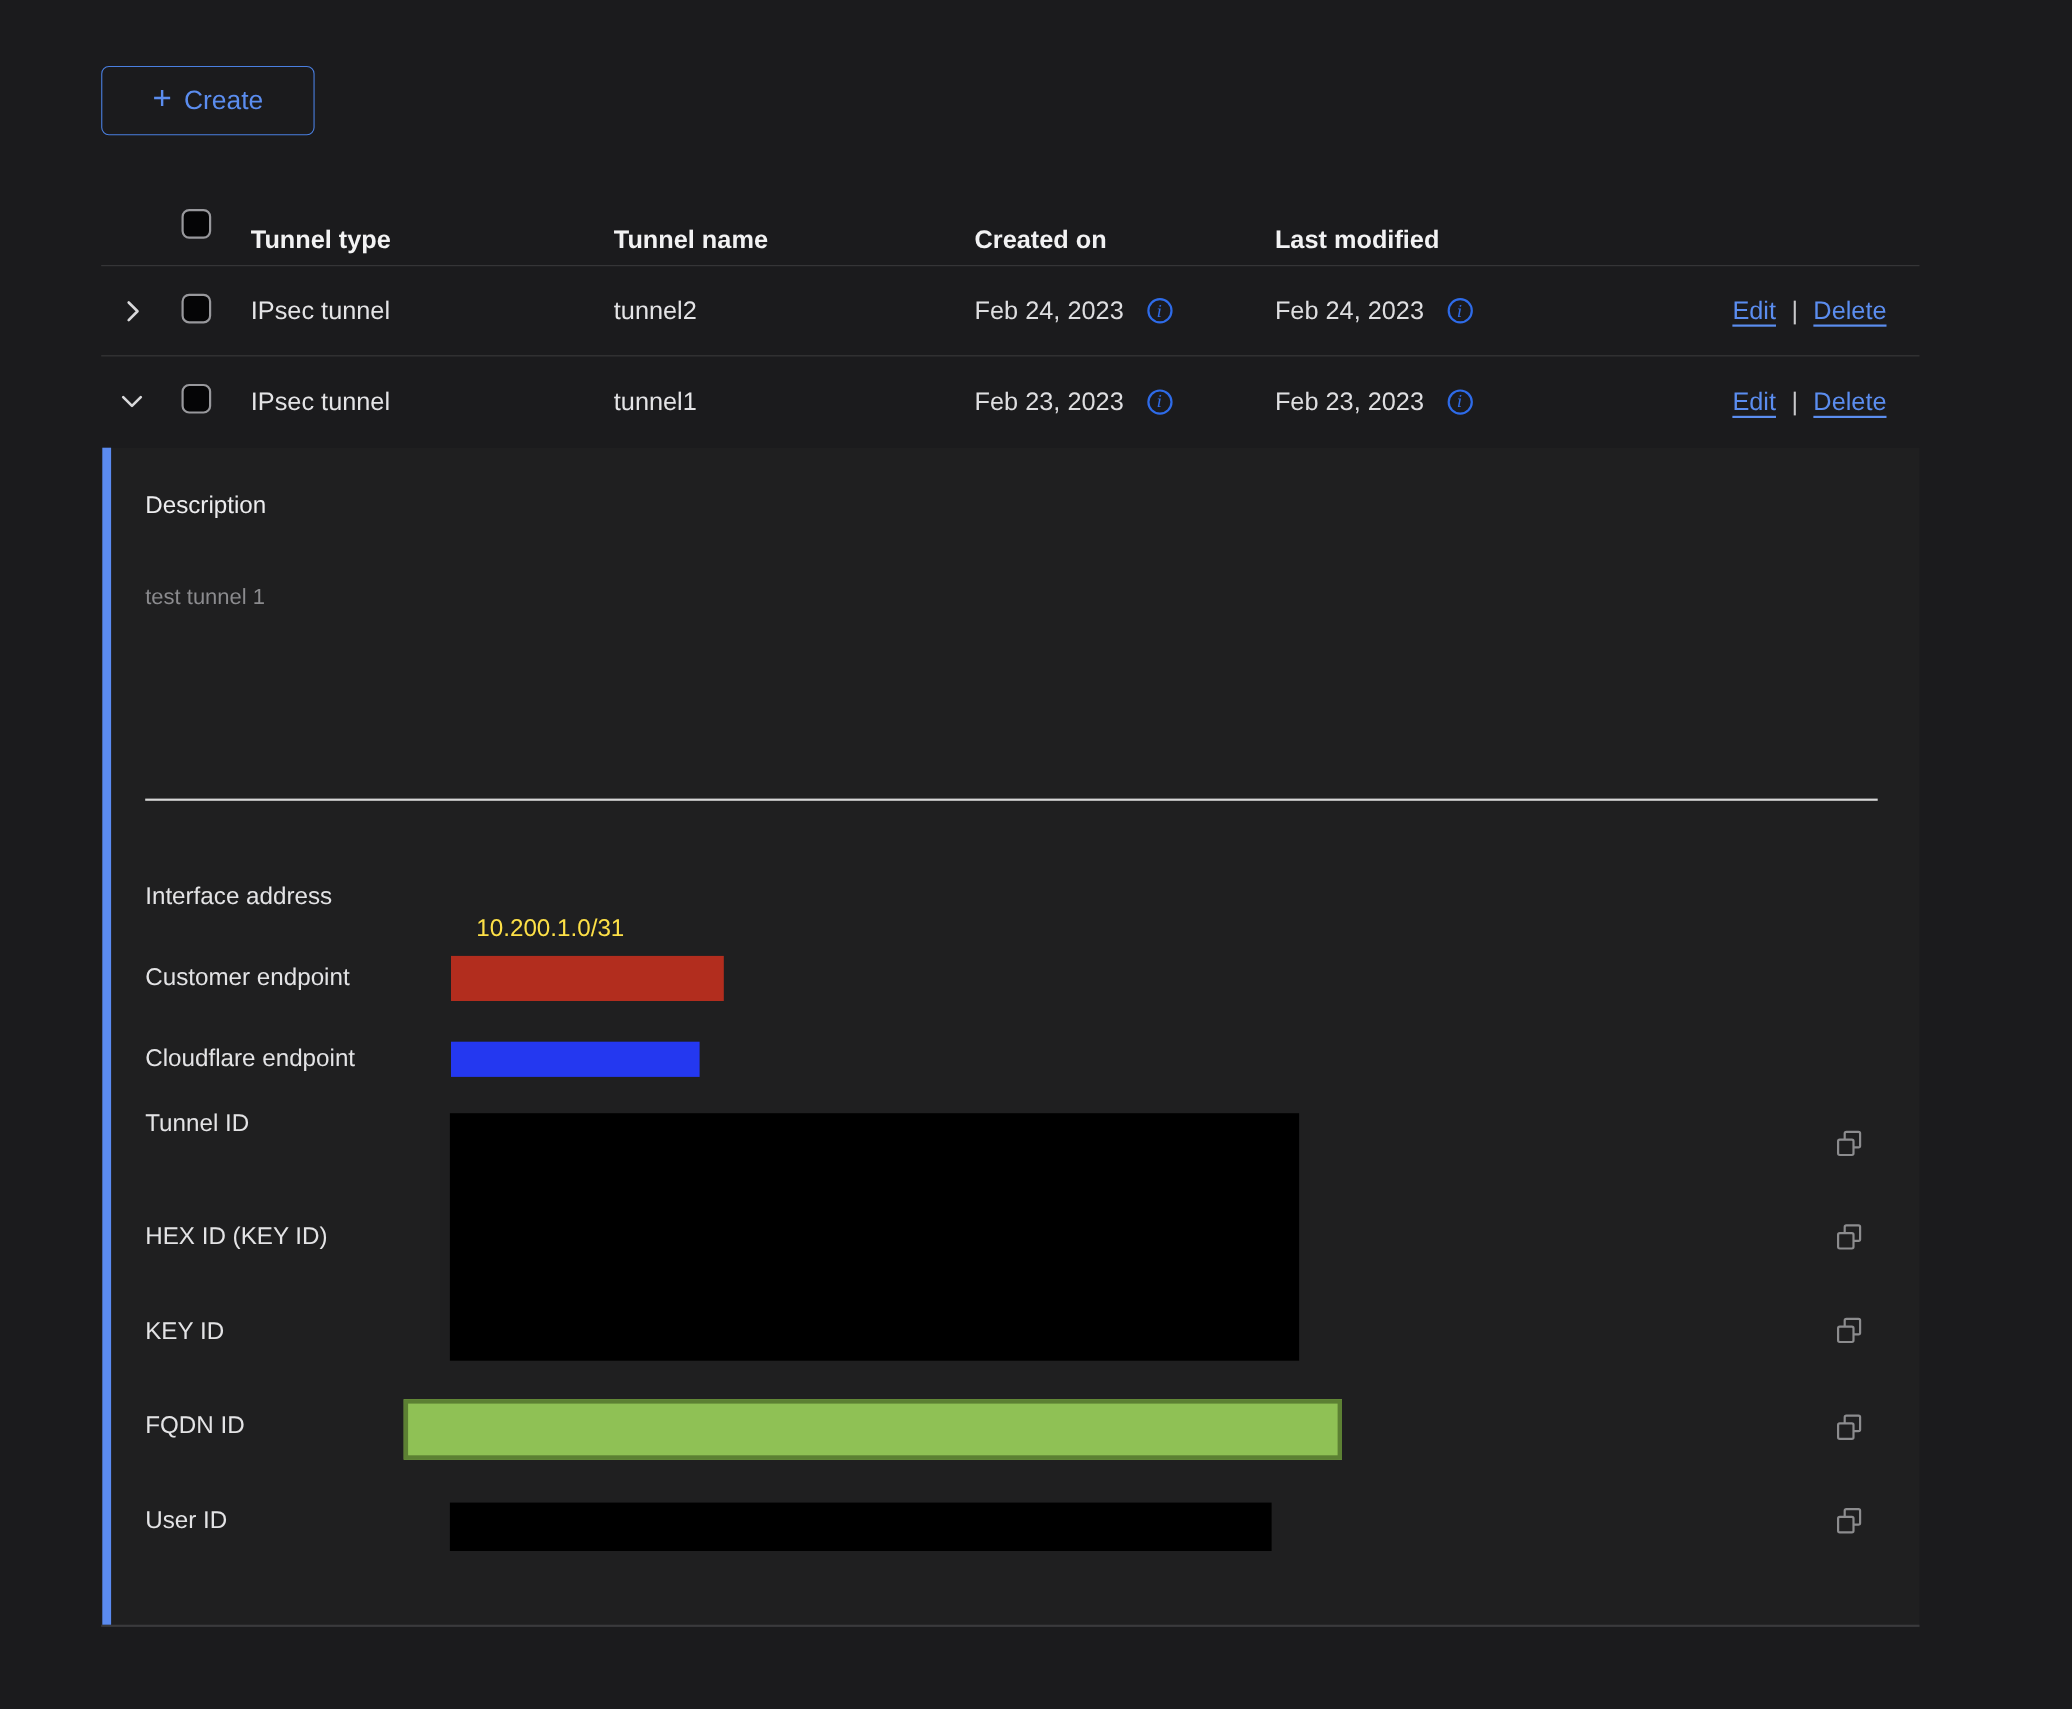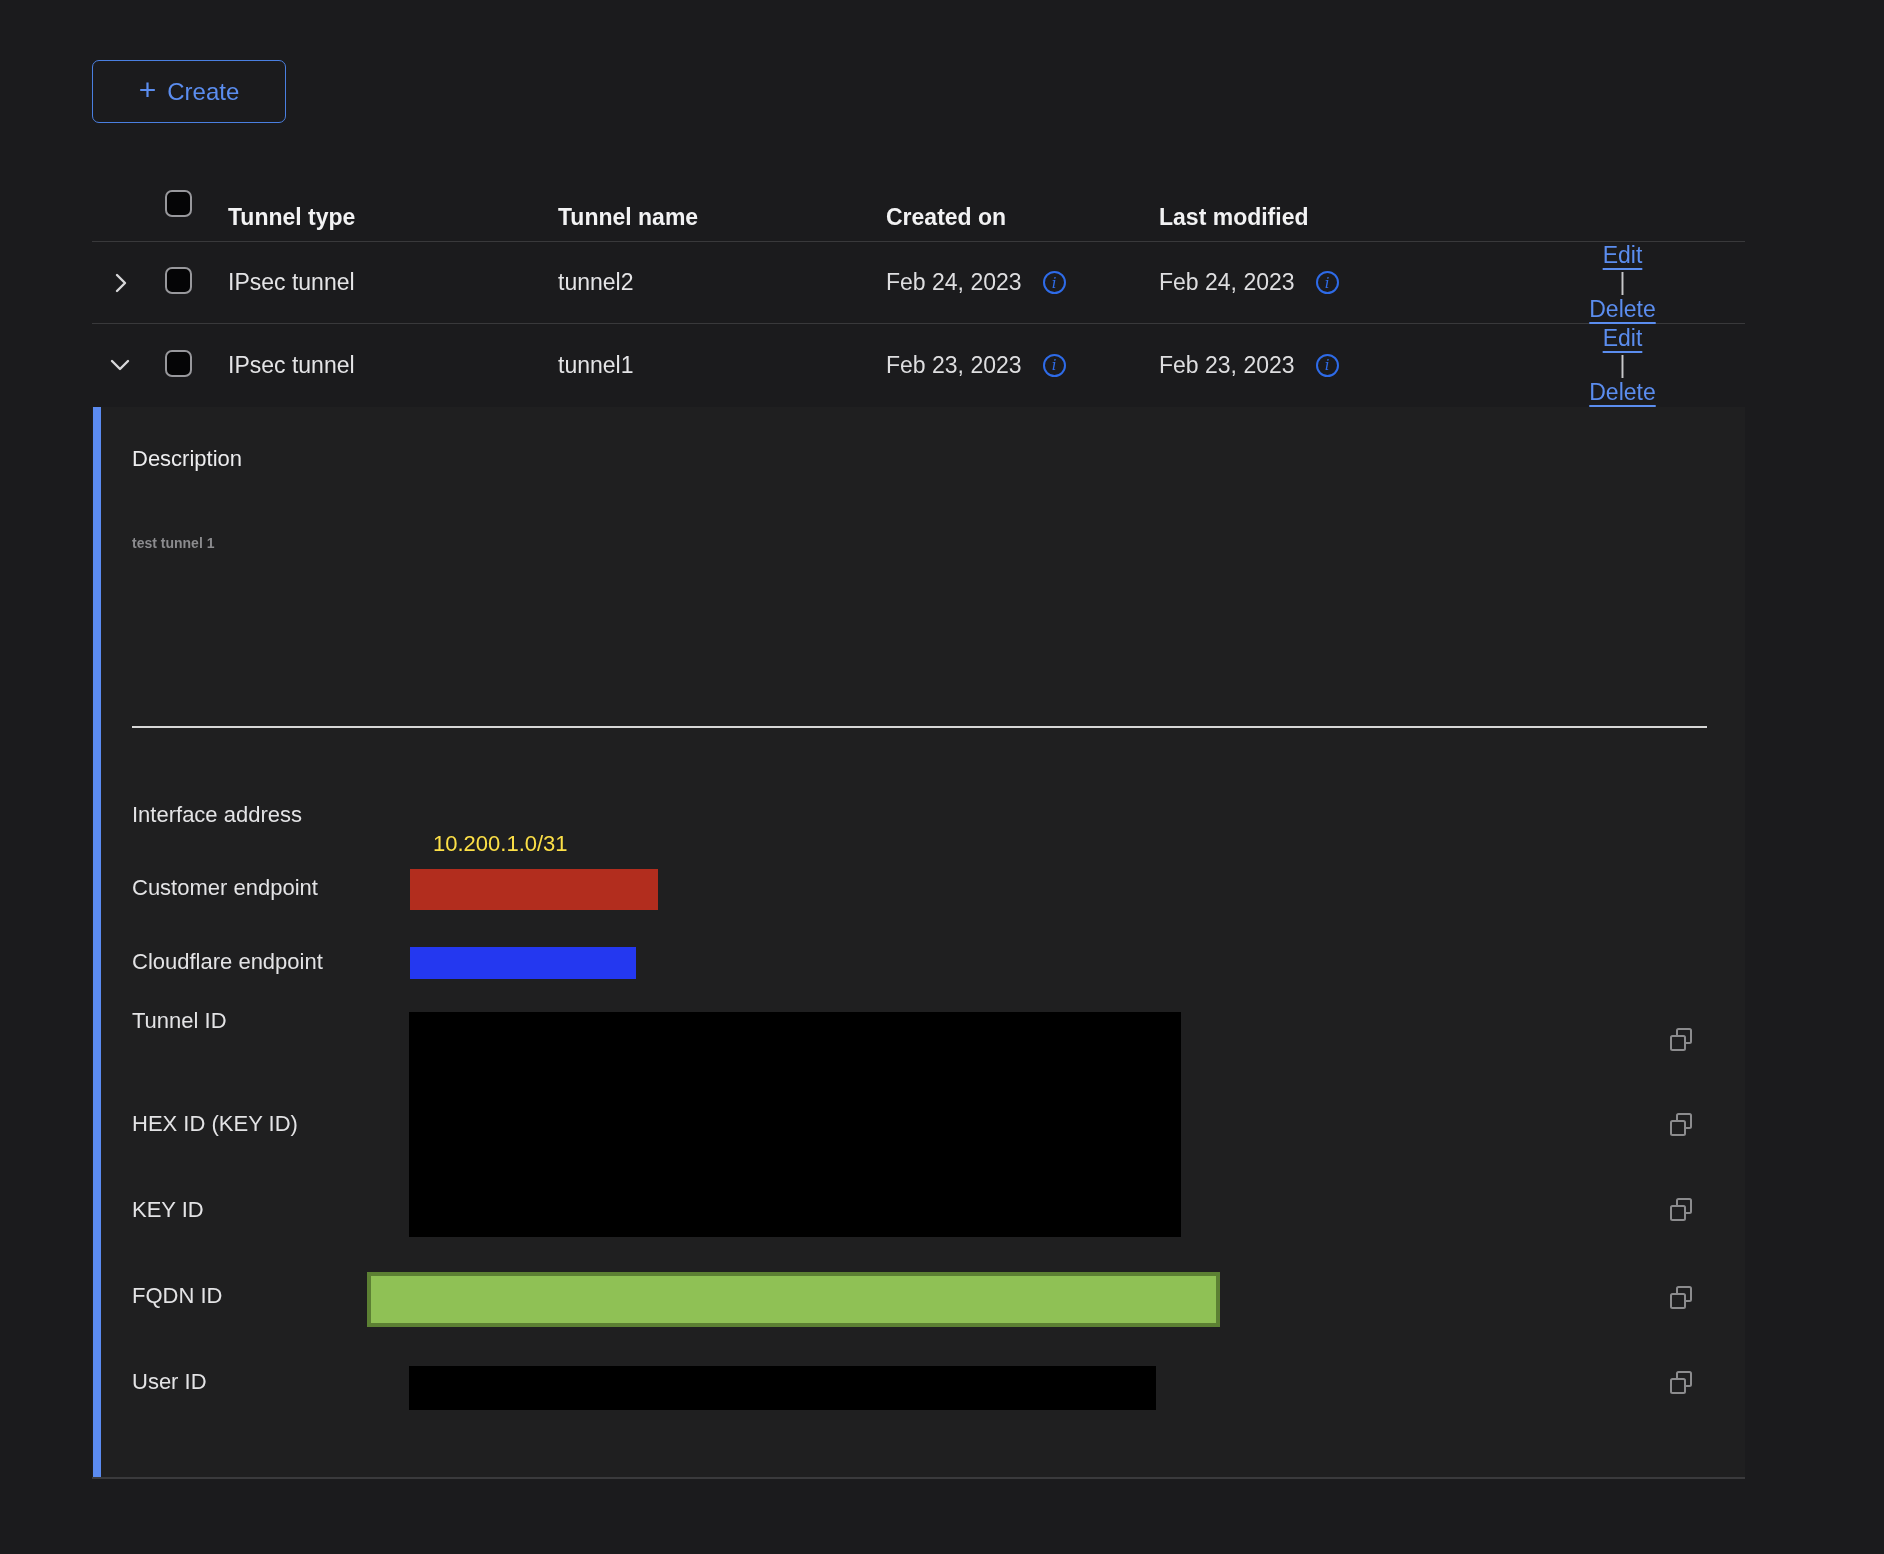--- a/index.html
+++ b/index.html
@@ -66,21 +66,20 @@
     font-style: italic;
     font-size: 15px;
     flex: none;
     cursor: pointer;
   }
 
   .c-actions {
     display: flex; align-items: center; justify-content: flex-end;
     padding-right: 30px;
     font-size: 23px;
-    flex-direction: column;
   }
   .link {
     color: #5b8def;
     text-decoration: underline;
     text-underline-offset: 5px;
     text-decoration-thickness: 1.5px;
     cursor: pointer;
   }
   .pipe { color: #c8c8ca; margin: 0 14px; text-decoration: none; }
 
@@ -92,21 +91,21 @@
     background: #1f1f20;
     border-bottom: 2px solid #3a3a3c;
   }
   .panel-bar {
     position: absolute;
     left: 1px; top: 0;
     width: 8px; height: 100%;
     background: #5b8bf0;
   }
   .desc-label { position: absolute; left: 40px; top: 37px; font-size: 22px; font-weight: 500; color: #ececee; line-height: 30px; }
-  .desc-value { position: absolute; left: 40px; top: 121px; font-size: 14px; color: #8b8b8e; line-height: 30px; font-weight: bold; }
+  .desc-value { position: absolute; left: 40px; top: 121px; font-size: 20px; color: #8b8b8e; line-height: 30px; }
   .health-btn {
     position: absolute;
     left: 40px; top: 192px;
     width: 316px; height: 60px;
     background: transparent;
     border: 1.5px solid #4a7fe0;
     border-radius: 7px;
     color: #5b8def;
     font-family: "Liberation Sans", sans-serif;
     font-size: 22px;

